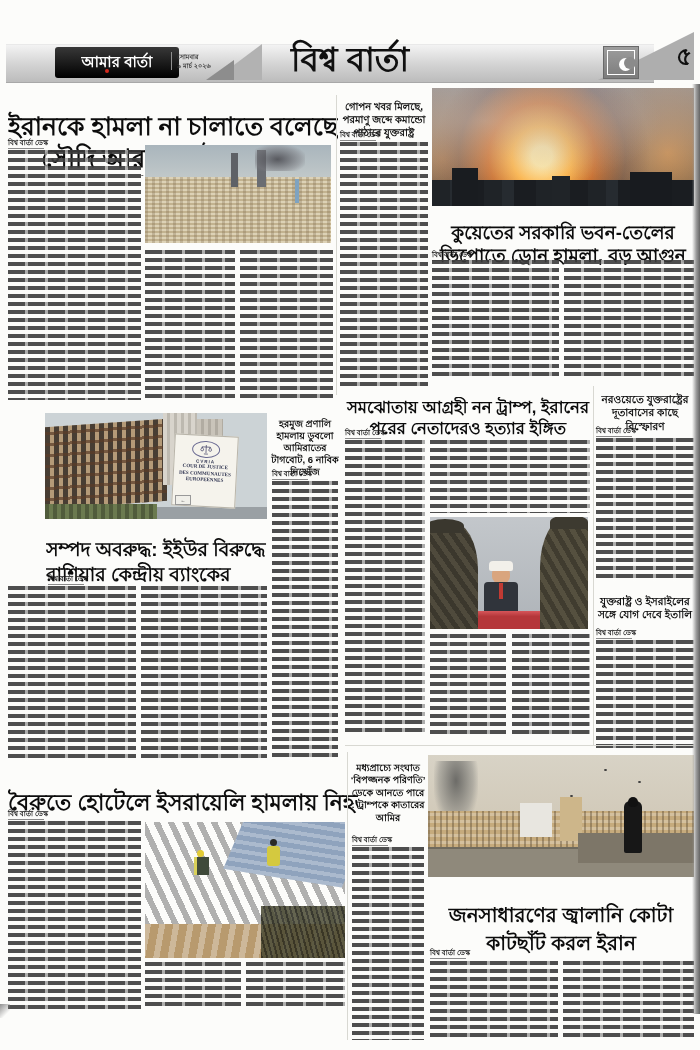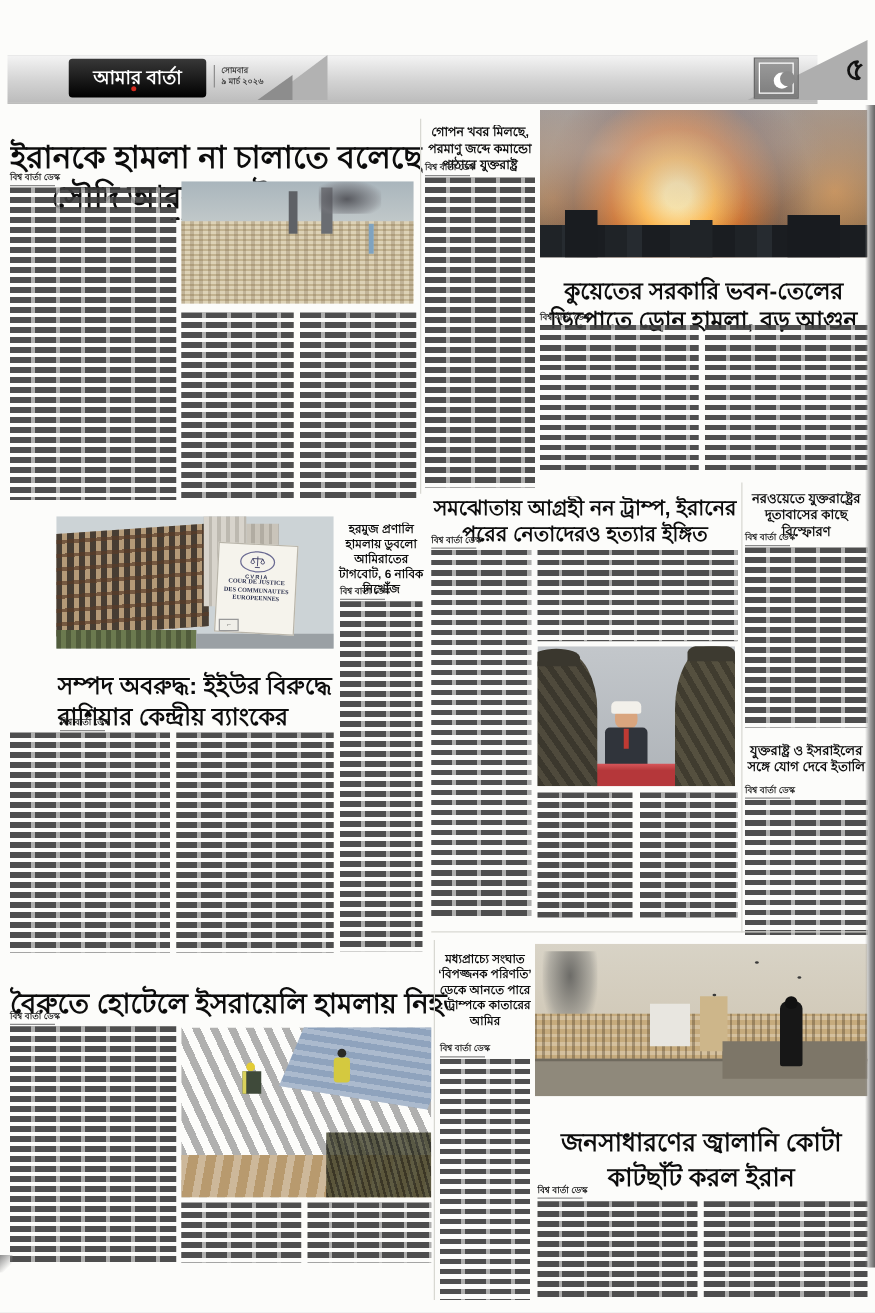--- a/index.html
+++ b/index.html
@@ -15,21 +15,21 @@
   .ctr{text-align:center;}
   .by{position:absolute;font-size:7px;line-height:8px;font-weight:700;color:#1a1a1a;}
   .by::after{content:"";display:block;width:36px;border-top:1px solid #8a8a8a;margin-top:1px;}
   .vline{position:absolute;width:1px;background:#d8d8d2;}
   .hline{position:absolute;height:1px;background:#d8d8d2;}
   .ph{position:absolute;overflow:hidden;}
   
   .hdrbar{left:6px;top:44px;width:648px;height:37px;
           background:linear-gradient(180deg,#f3f3f3,#d2d2d2 55%,#bcbcbc);
           border-top:1px solid #e9e9e9;border-bottom:1px solid #a8a8a8;}
-  .mast{left:55px;top:47px;width:110px;height:31px;background:linear-gradient(#383838,#000);
+  .mast{left:55px;top:47px;width:124px;height:31px;background:linear-gradient(#383838,#000);
         color:#fff;border-radius:3px;display:flex;align-items:center;justify-content:center;
         font-weight:700;font-size:15px;}
   .mast::after{content:"";position:absolute;left:50px;bottom:5px;width:4px;height:4px;
         background:#d42a1e;border-radius:50%;}
   .datebox{left:171px;top:52px;border-left:1px solid #8f8f8f;padding-left:5px;
         font-size:6.5px;line-height:9px;font-weight:700;color:#3a3a3a;}
   .sect{left:350px;top:40px;transform:translateX(-50%);font-size:33px;line-height:40px;
         font-weight:700;color:#101010;white-space:nowrap;}
   .tri{position:absolute;width:0;height:0;}
   .pgsq{left:603px;top:46px;width:36px;height:33px;background:linear-gradient(#9d9d9d,#7c7c7c);
@@ -74,20 +74,21 @@
   <div class="tri" style="left:214px;top:44px;border-bottom:36px solid #b2b2b2;border-left:48px solid transparent;"></div>
   <div class="tri" style="left:206px;top:60px;border-bottom:20px solid #8d8d8d;border-left:28px solid transparent;"></div>
   <div class="tri" style="left:598px;top:32px;border-bottom:48px solid #aeaeae;border-left:96px solid transparent;"></div>
   <div class="abs mast">
     <span>আমার বার্তা</span>
   </div>
   <div class="abs datebox">
     <span style="display:block">সোমবার</span>
     <span style="display:block">৯ মার্চ ২০২৬</span>
   </div>
+  <div class="abs sect">বিশ্ব বার্তা</div>
   <div class="abs pgsq">
     <div class="inner">
       <div class="moon"></div>
     </div>
   </div>
   <div class="abs pgno">৫</div>
 
   <section>
     <h1 class="hl ctr" id="hl-lead">ইরানকে হামলা না চালাতে বলেছে সৌদি আরব, পাল্টা ব্যবস্থার হুঁশিয়ারি</h1>
     <div class="by" style="left:8px;top:139px;">বিশ্ব বার্তা ডেস্ক</div>

